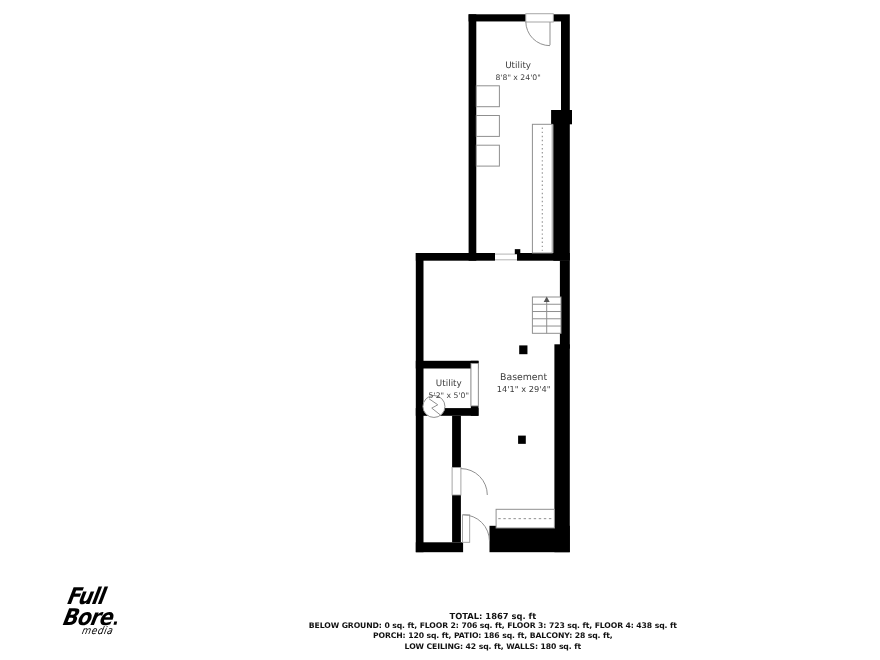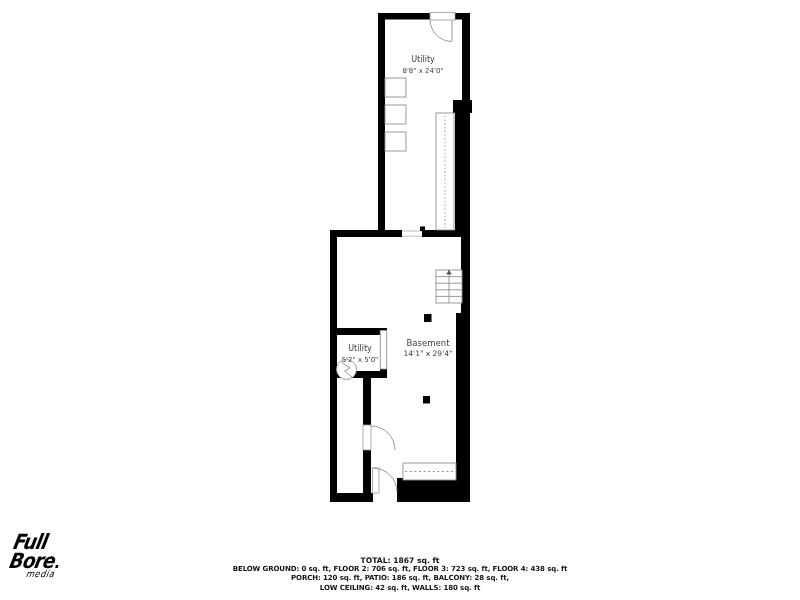--- a/index.html
+++ b/index.html
@@ -1,21 +1,21 @@
 <!DOCTYPE html>
 <html style="--wall: #000000; --line: #8f8f8f; --room-text: #3d3d3d; --footer-text: #111111; --bg: #ffffff;"><head>
 <meta charset="utf-8">
 <style>
   :root{
     --wall:#000000; --line:#8f8f8f; --room-text:#3d3d3d;
     --footer-text:#111111; --bg:#ffffff;
   }
   html,body{margin:0;padding:0;}
   body{background:#fff;font-family:"DejaVu Sans",sans-serif;}
-  #stage{position:relative;width:742px;height:600px;background:var(--bg);overflow:hidden;}
+  #stage{position:relative;width:742px;height:600px;background:var(--bg);overflow:hidden;margin-left:48px;}
   #plan-svg{position:absolute;left:0;top:0;}
   .wall{fill:var(--wall);stroke:none;}
   .thin{fill:#ffffff;stroke:var(--line);stroke-width:0.9;}
   .ln{stroke:var(--line);stroke-width:0.9;fill:none;}
   .dot{stroke:var(--line);stroke-width:1;fill:none;stroke-dasharray:1.3,2.4;}
   .dash{stroke:var(--line);stroke-width:0.9;fill:none;stroke-dasharray:2.2,2.4;}
   .openln{stroke:#b3b3b3;stroke-width:0.9;fill:none;}
 
   .room-label{position:absolute;transform:translate(-50%,-50%);text-align:center;
     color:var(--room-text);white-space:nowrap;line-height:1.45;}

